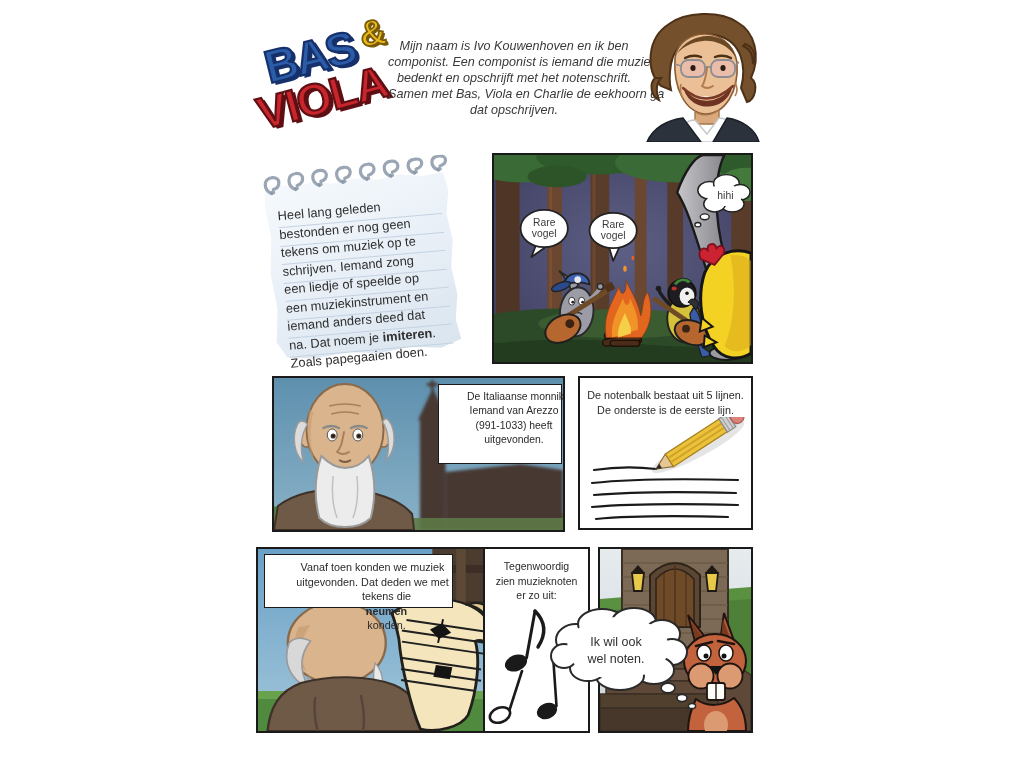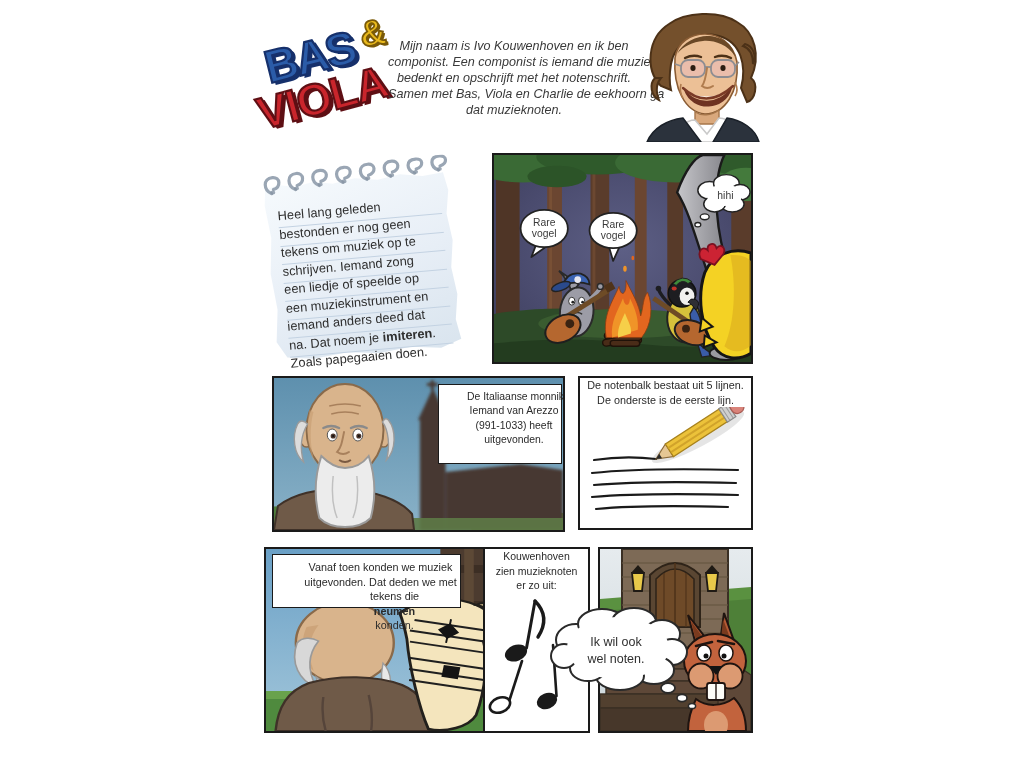--- a/index.html
+++ b/index.html
@@ -46,31 +46,31 @@
                   background-position:0 3px; }
   .notepad-text .np-line { display:block; white-space:nowrap; }
   .np-bold { font-weight:bold; }
 
   
   .panel { position:absolute; border:2px solid #1a1a1a; background:#fff; }
   .panel svg.fill { display:block; width:100%; height:100%; }
   .p-forest   { left:492px; top:153px; width:261px; height:211px; }
   .p-monk     { left:272px; top:376px; width:293px; height:156px; }
   .p-pencil   { left:578px; top:376px; width:175px; height:154px; }
-  .p-neumen   { left:264px; top:547px; width:244px; height:186px; }
+  .p-neumen   { left:256px; top:547px; width:244px; height:186px; }
   .p-notes    { left:483px; top:547px; width:107px; height:186px; }
   .p-squirrel { left:598px; top:547px; width:155px; height:186px; }
 
   .caption-box { position:absolute; background:#fff; border:1.5px solid #1a1a1a;
                  text-align:center; color:#2a2a2a; }
   .caption-box span { display:block; white-space:nowrap;padding-left:28px; }
   .cb-monk { left:164px; top:6px; width:124px; height:80px; font-size:10.4px; line-height:14.4px; padding-top:5px; }
   .cb-neumen { left:6px; top:5px; width:189px; height:54px; font-size:10.8px; line-height:14.6px; padding-top:5px; }
   .cb-plain { position:relative; border:none; font-size:10.8px; line-height:14.5px; color:#2a2a2a;
-              text-align:center; }
+              text-align:center; padding-top:10px; }
   .cb-plain span { display:block; white-space:nowrap; }
   .bold { font-weight:bold; }
 
   
   .thought-overlay { position:absolute; left:550px; top:600px; width:155px; height:118px; z-index:6; }
 
   svg text { font-family:"Liberation Sans", sans-serif; }
 </style>
 </head>
 <body>
@@ -81,21 +81,21 @@
     <span class="logo-bas">BAS</span>
     <span class="logo-amp">&amp;</span>
     <span class="logo-viola">VIOLA</span>
   </div>
 
   <div class="intro">
     <span>Mijn naam is Ivo Kouwenhoven en ik ben</span>
     <span>componist. Een componist is iemand die muziek</span>
     <span>bedenkt en opschrijft met het notenschrift.</span>
     <span>Samen met Bas, Viola en Charlie de eekhoorn ga</span>
-    <span>dat muzieknoten.</span>
+    <span>dat opschrijven.</span>
   </div>
 
   <div class="portrait">
     <svg class="fill" viewBox="0 0 124 134">
 
       <g fill="#74502c" stroke="#4c3117" stroke-width="2">
         <path d="M20,78 C 4,62 6,30 28,16 C 44,4 78,2 96,14 C 114,24 120,48 110,70
                  C 118,76 114,92 106,94 L 100,80 C 106,58 100,34 78,28
                  C 56,22 34,34 30,56 C 28,68 28,74 30,82 Z"></path>
         <path d="M14,70 C 8,76 10,88 18,92 C 14,82 16,74 20,70 Z"></path>
@@ -445,21 +445,21 @@
       <span>
           <span>tekens die </span>
           <span class="bold">neumen</span>
           <span> konden.</span>
         </span>
     </div>
   </div>
 
   <div class="panel p-notes">
     <div class="cb-plain" style="font-size:10.5px;">
-      <span>Kouwenhoven</span>
+      <span>Tegenwoordig</span>
       <span>zien muzieknoten</span>
       <span>er zo uit:</span>
     </div>
     <svg width="103" height="125" viewBox="0 0 103 125" style="display:block">
       <g>
         <ellipse cx="31" cy="60" rx="11.5" ry="8" fill="#1a1a1a" transform="rotate(-22 31 60)"></ellipse>
         <path d="M41.5,55 Q 46,30 50,8" fill="none" stroke="#1a1a1a" stroke-width="3" stroke-linecap="round"></path>
         <path d="M50,8 C 60,18 62,30 53,44" fill="none" stroke="#1a1a1a" stroke-width="3.4" stroke-linecap="round"></path>
       </g>
       <g>

